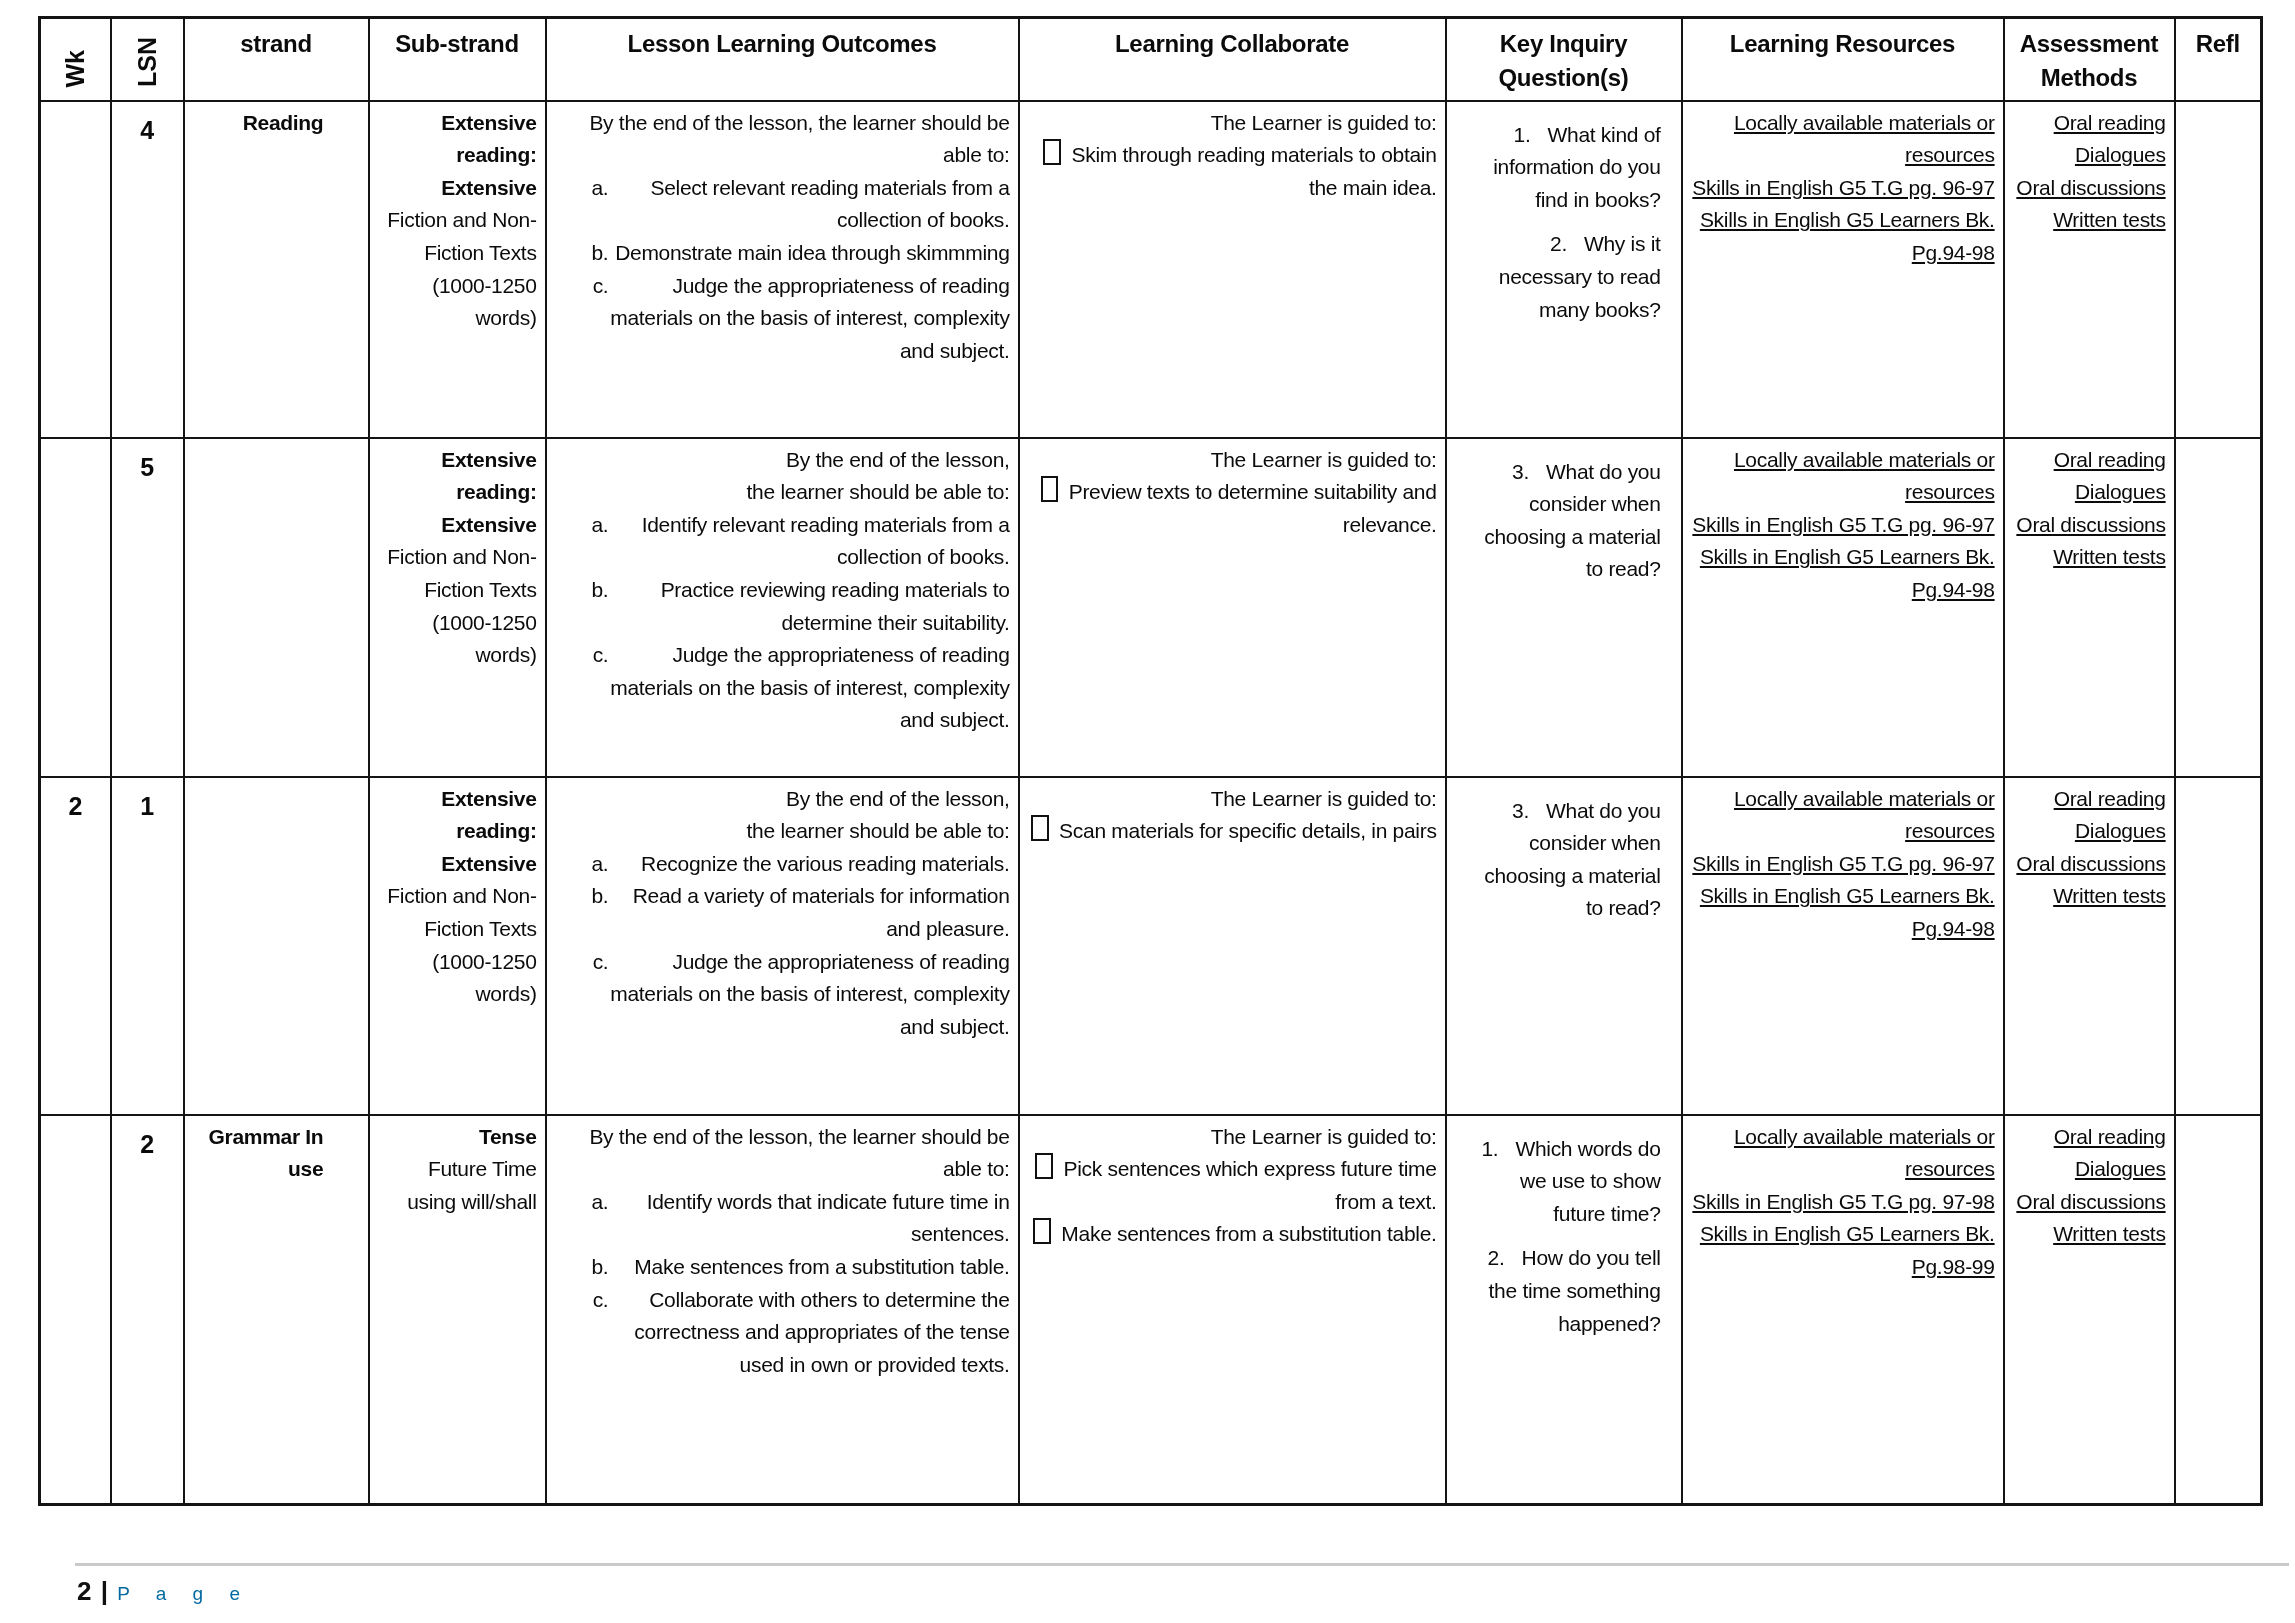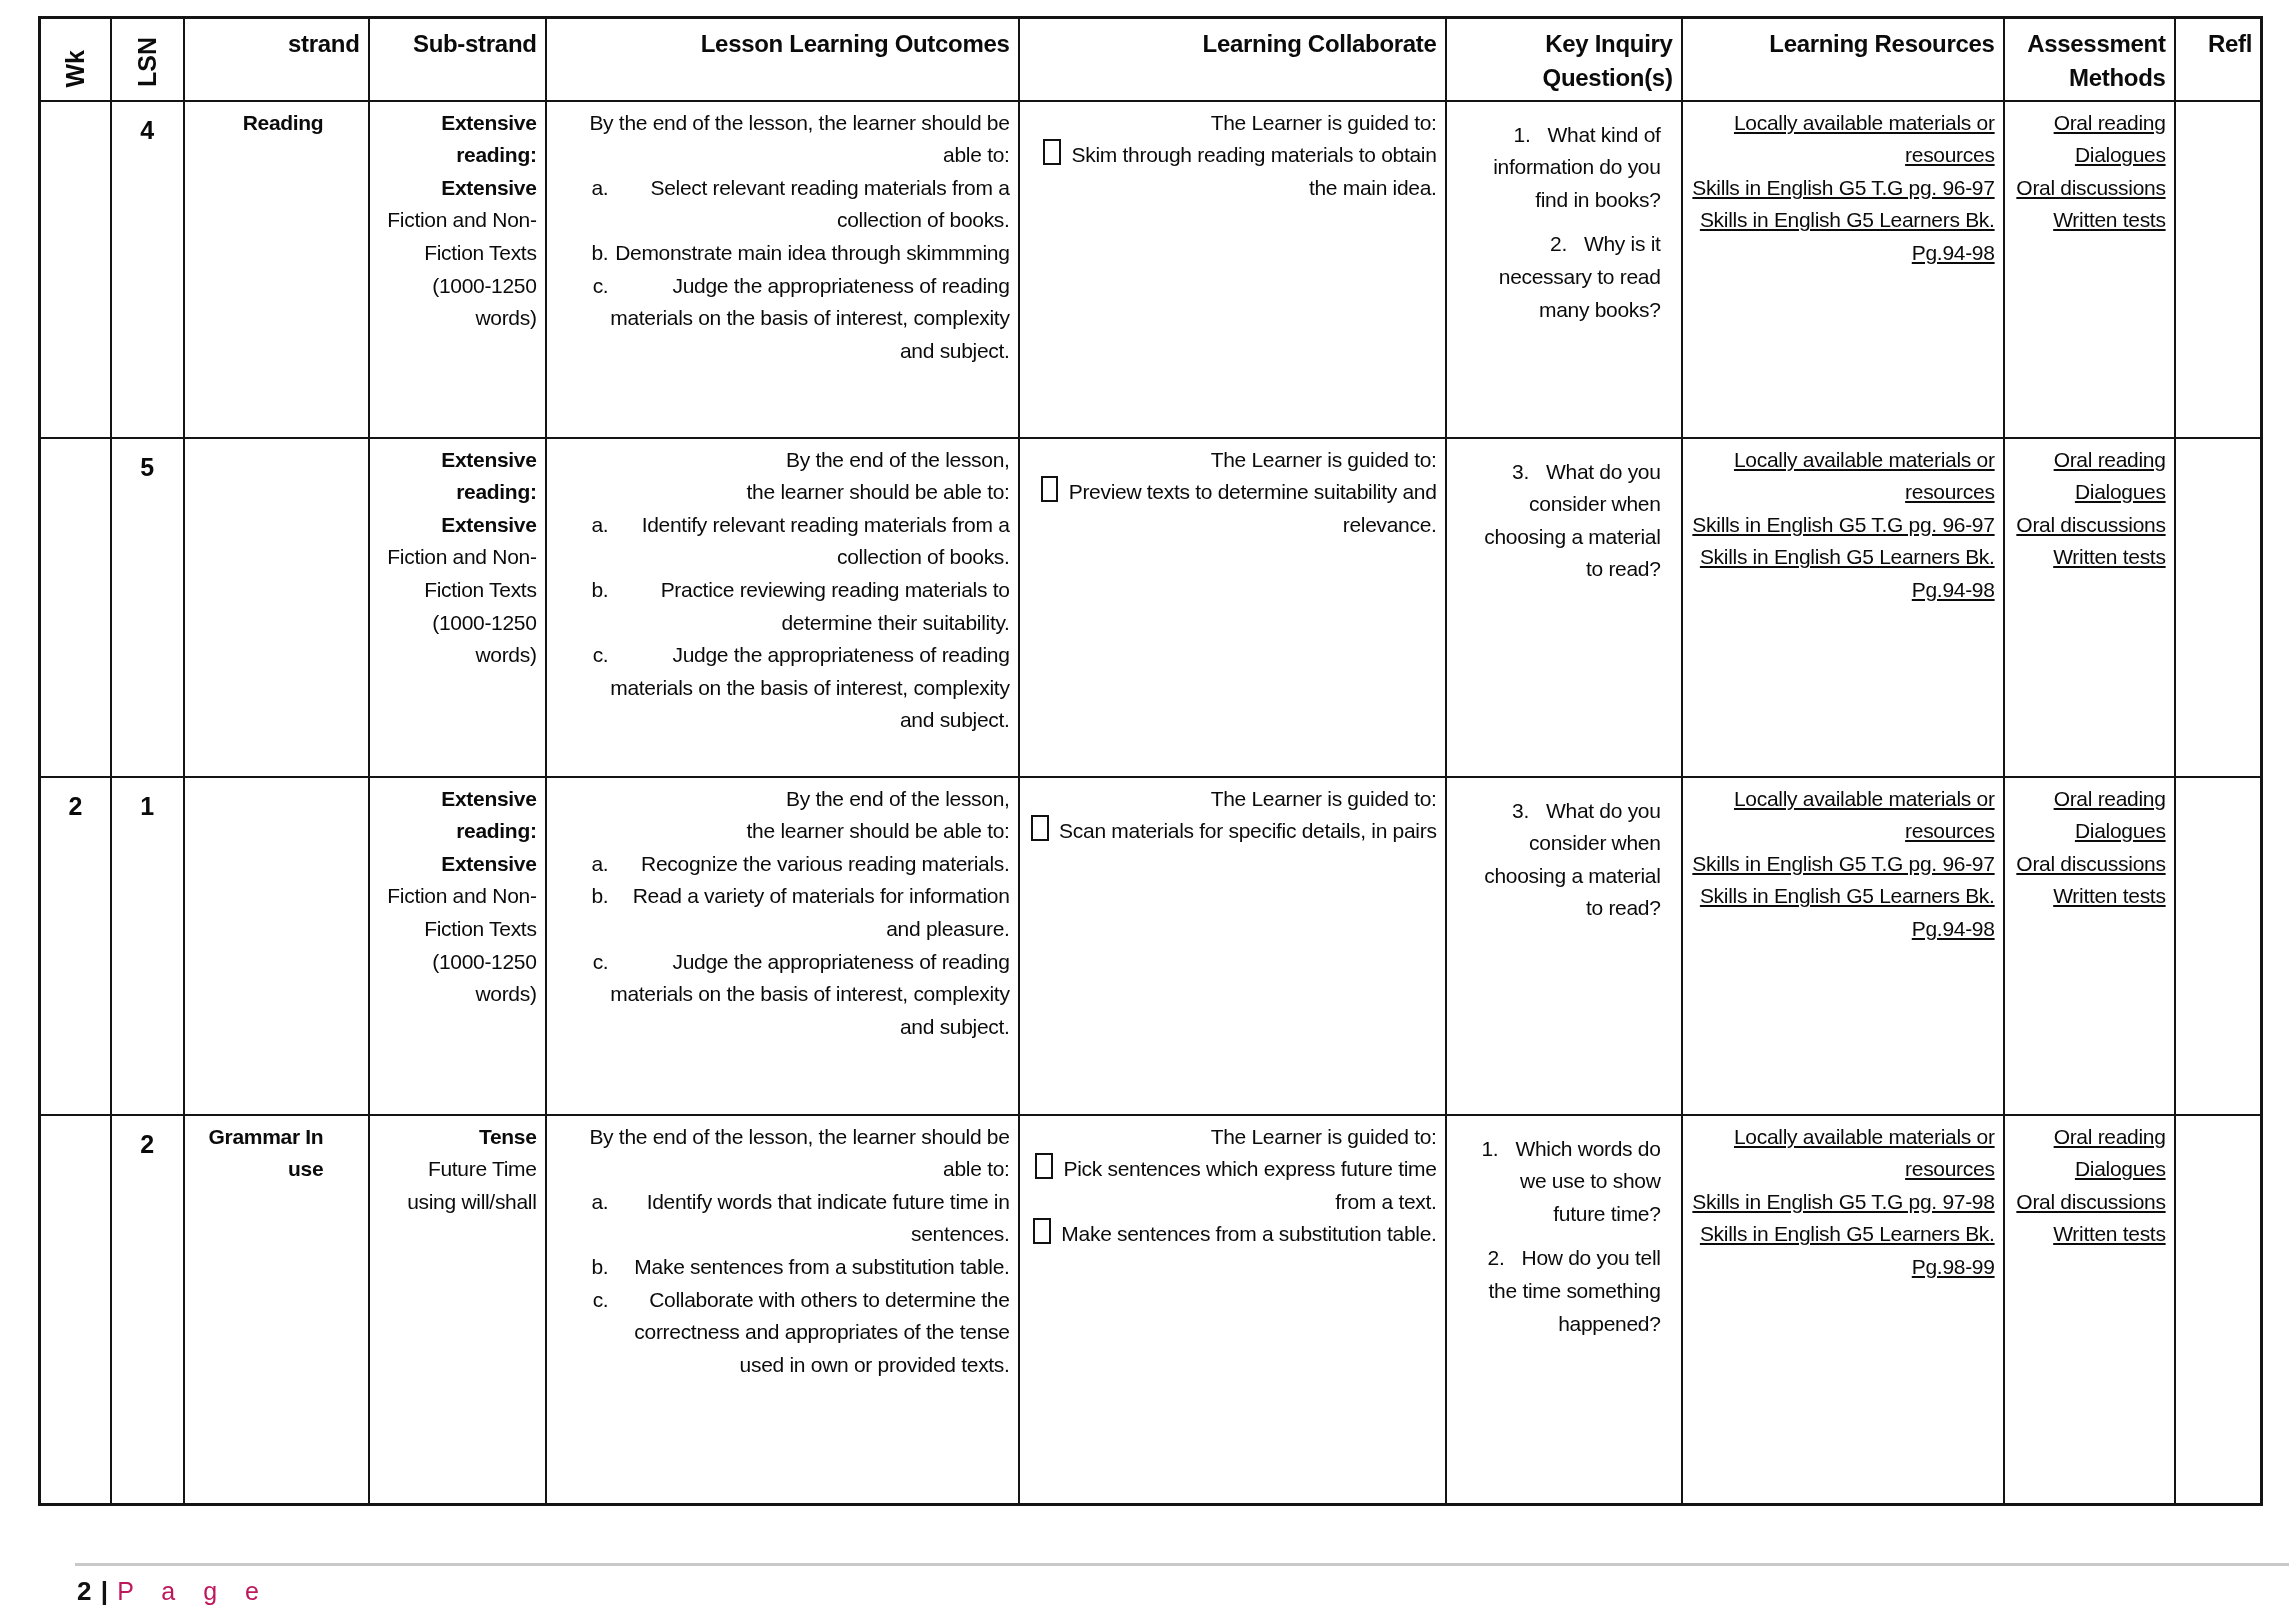--- a/index.html
+++ b/index.html
@@ -3,21 +3,21 @@
 <meta charset="utf-8">
 <style>
   html,body{margin:0;padding:0;background:#ffffff;width:2295px;height:1623px;overflow:hidden;
     font-family:"Liberation Sans",sans-serif;color:#0b0b0b;}
   .sheet{position:relative;width:2295px;height:1623px;background:#fff;}
 
   table.sow{position:absolute;left:38px;top:16.4px;border-collapse:collapse;table-layout:fixed;
     width:2222px;border:3.3px solid #141414;}
   td,th{border:2px solid #141414;vertical-align:top;padding:5.2px 7.9px 5.2px 7.9px;overflow:hidden;
     letter-spacing:-0.3px;}
-  th{font-size:24px;font-weight:700;text-align:right;line-height:1.4;padding-top:7.9px;}
+  th{font-size:24px;font-weight:700;text-align:center;line-height:1.4;padding-top:7.9px;}
   td{font-size:21px;line-height:1.55;text-align:right;}
   tr.h-head{height:80px;} tr.r1{height:337px;} tr.r2{height:339px;} tr.r3{height:338px;} tr.r4{height:390px;}
 
   th.vert{vertical-align:bottom;text-align:center;padding-bottom:3.9px;}
   .vtext{display:inline-block;writing-mode:vertical-rl;transform:rotate(180deg);
     font-weight:700;font-size:25px;letter-spacing:0;}
 
   td.numcell{text-align:center;font-weight:700;font-size:25px;padding-top:9.2px;}
   td.wkcell{text-align:center;font-weight:700;font-size:25px;padding-top:9.2px;}
 
@@ -34,21 +34,21 @@
 
   .bullet-box{display:inline-block;width:13.7px;height:21.6px;border:2px solid #111;
     margin-right:10.5px;vertical-align:-2.6px;}
 
   .res-line,.as-line{display:block;text-decoration:underline;}
 
   .footer-rule{position:absolute;left:75px;right:6.5px;top:1563px;height:2.6px;background:#c9c9c9;}
   .footer{position:absolute;left:77px;top:1576px;font-size:26px;}
   .footer .pg-num{font-weight:700;color:#111;}
   .footer .pg-bar{font-weight:700;color:#111;margin:0 9.2px;}
-  .footer .pg-word{color:#be185d;letter-spacing:10.5px;font-size:25px;}
+  .footer .pg-word{color:#0369a1;letter-spacing:10.5px;font-size:19px;}
 </style>
 </head>
 <body>
 
 <div class="sheet">
 
 <table class="sow">
   <colgroup>
     <col style="width:71px">
         <col style="width:73px">

